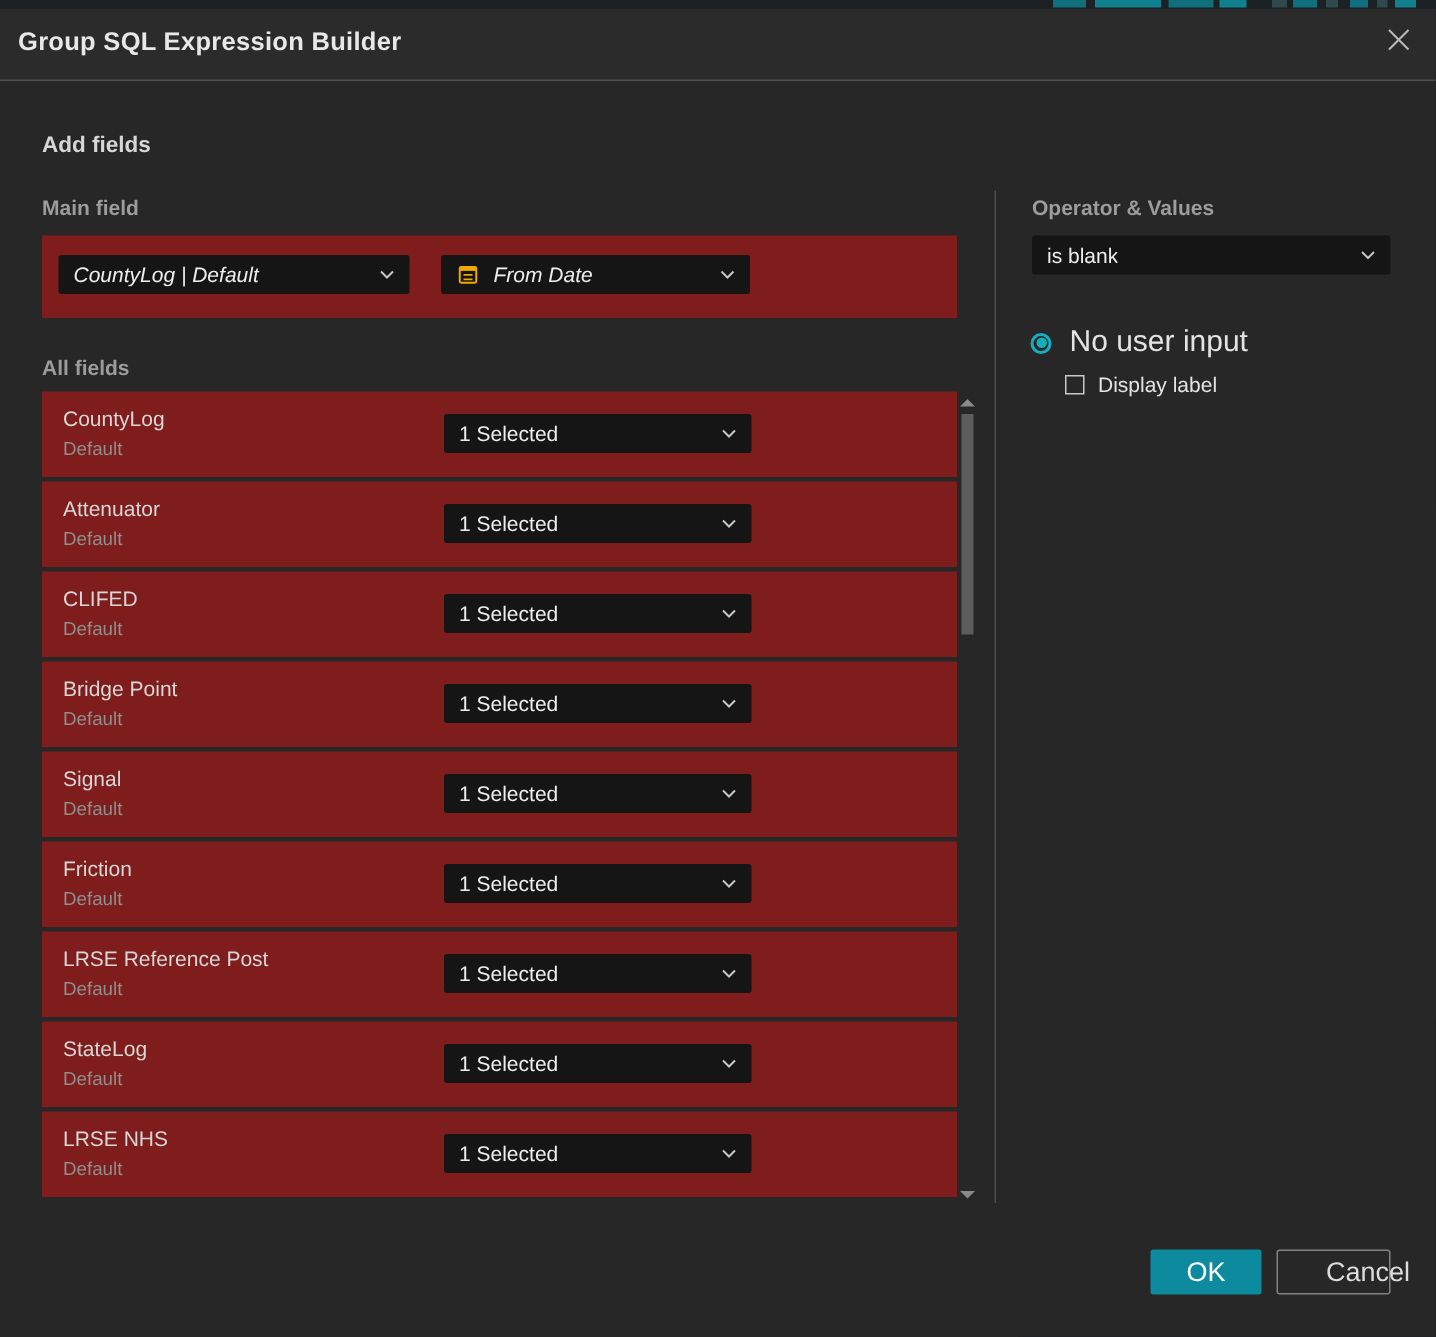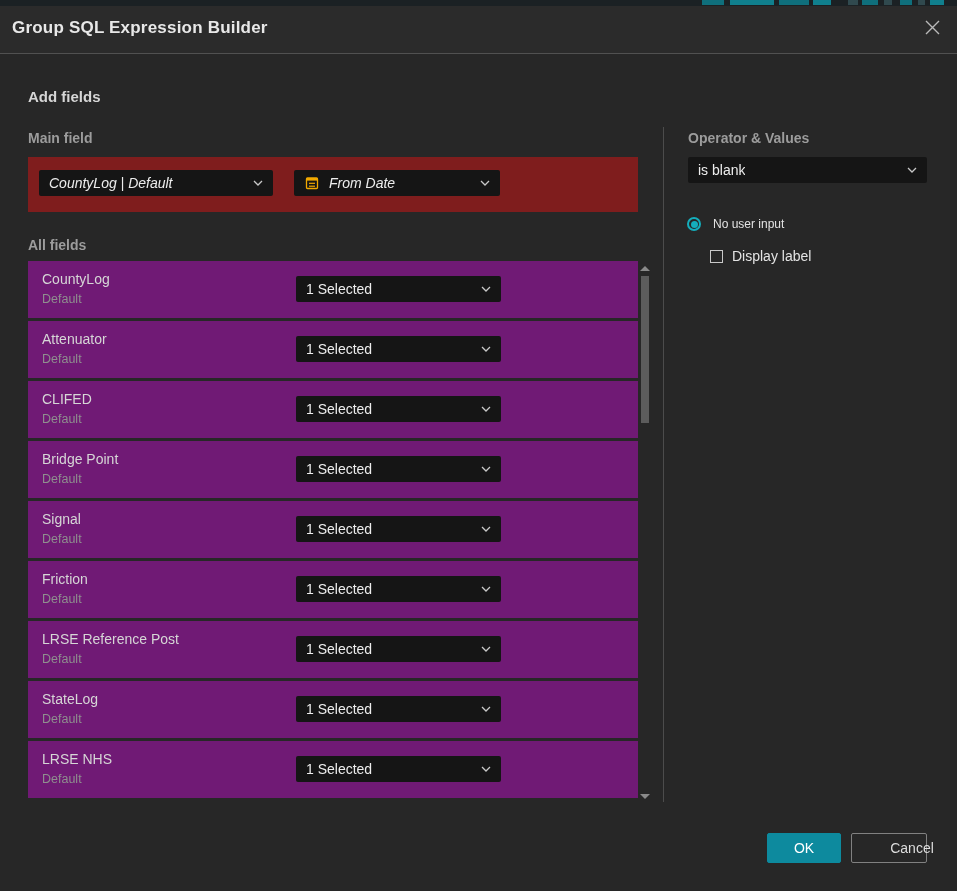--- a/index.html
+++ b/index.html
@@ -39,48 +39,48 @@
     position:absolute; height:26px; background:#151515; border-radius:2px;
     display:flex; align-items:center; padding:0 10px; cursor:pointer;
   }
   .dd-text { font-size:14px; color:#ededed; white-space:nowrap; overflow:hidden; }
   .chev { margin-left:auto; display:flex; align-items:center; padding-left:8px; }
 
   .cal-icon { display:flex; align-items:center; margin-right:9px; }
 
   
   .fields-list { position:absolute; left:28px; top:255px; width:610px; }
-  .field-row { position:relative; width:610px; height:57px; background:#701a75; margin-bottom:3px; }
+  .field-row { position:relative; width:610px; height:57px; background:#7f1d1d; margin-bottom:3px; }
   .field-name { position:absolute; left:14px; top:10px; font-size:14px; color:#d6d6d6; }
   .field-sub  { position:absolute; left:14px; top:31px; font-size:12.5px; color:#8f8f8f; }
   .row-dd { left:268px; top:15px; width:205px; }
 
   
   .scroll-thumb { position:absolute; left:641px; top:270px; width:8px; height:147px; background:#5c5c5c; }
   .scroll-arrow { position:absolute; left:640px; width:0; height:0;
     border-left:5px solid transparent; border-right:5px solid transparent; }
   .scroll-up { top:260px; border-bottom:5px solid #8a8a8a; }
   .scroll-down { top:788px; border-top:5px solid #8a8a8a; }
 
   .v-divider { position:absolute; left:663px; top:121px; width:1px; height:675px; background:#4c4c4c; }
 
   
   .radio-row { position:absolute; left:687px; top:211px; display:flex; align-items:center; cursor:pointer; }
   .radio-outer { width:14px; height:14px; border-radius:50%; border:2px solid #14aebc;
     background:#272727; display:flex; align-items:center; justify-content:center; }
   .radio-dot { width:7px; height:7px; border-radius:50%; background:#14aebc; }
-  .radio-label { margin-left:12px; font-size:12px; color:#e3e3e3; }
+  .radio-label { margin-left:12px; font-size:20px; color:#e3e3e3; }
 
   .checkbox-row { position:absolute; left:710px; top:242px; display:flex; align-items:center; cursor:pointer; }
   .checkbox-box { width:13px; height:13px; border:1px solid #c9c9c9; background:transparent; }
   .checkbox-label { margin-left:9px; font-size:14px; color:#e3e3e3;text-align:right; }
 
   
   .btn { position:absolute; top:827px; height:30px; display:flex; align-items:center; justify-content:center;
-    font-size:14px; border-radius:2px; cursor:pointer; }
+    font-size:18px; border-radius:2px; cursor:pointer; }
   .btn-ok { left:767px; width:74px; background:#0d8a9e; color:#ffffff; border:1px solid #0d8a9e; }
   .btn-cancel { left:851px; width:76px; background:transparent; color:#dcdcdc; border:1px solid #818181;padding-left:46px; }
 </style>
 </head>
 <body>
 
 <div class="top-strip">
   <div class="frag" style="left:702px;width:22px;background:#0f6f7c;"></div>
   <div class="frag" style="left:730px;width:44px;background:#10808e;"></div>
   <div class="frag" style="left:779px;width:30px;background:#0f6f7c;"></div>

